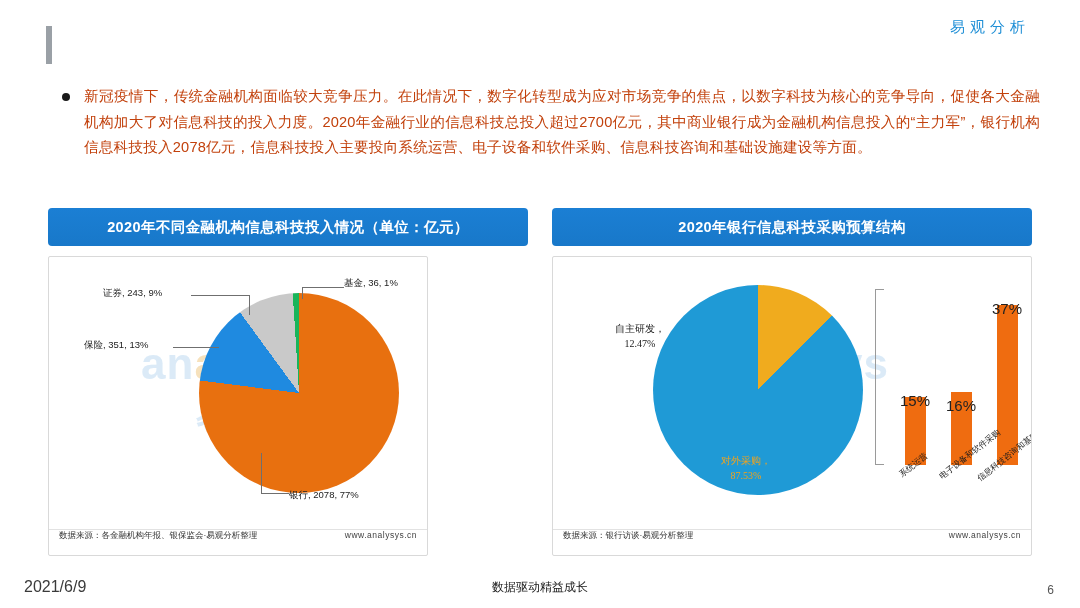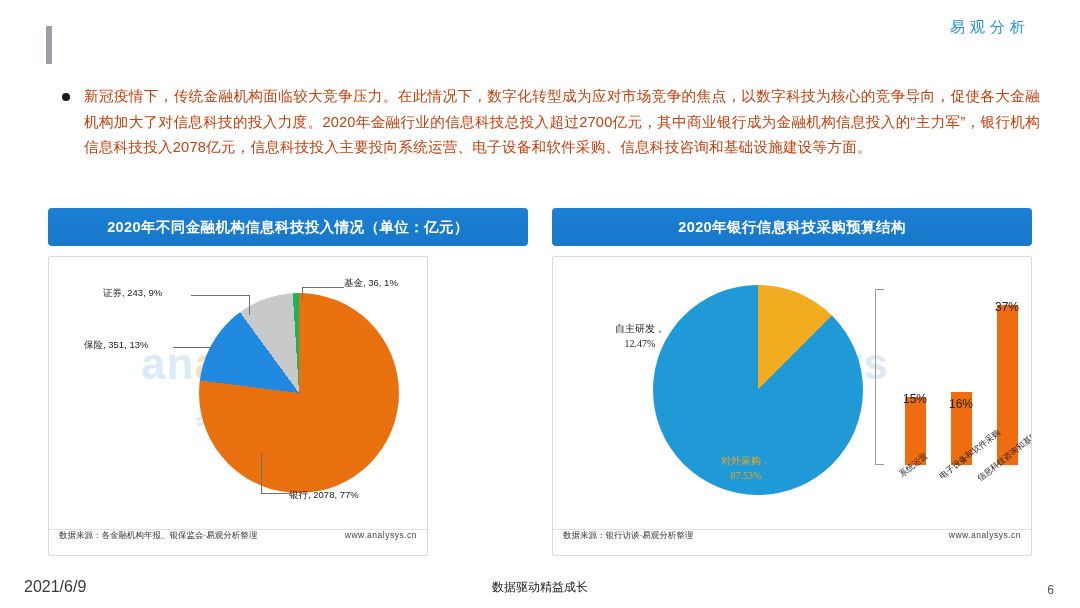--- a/index.html
+++ b/index.html
@@ -111,21 +111,21 @@
   }
   .donut-label { position: absolute; font-size: 10px; color: #1b1b1b; text-align: center; line-height: 15px; white-space: nowrap;}
 
   
   .bars { position: absolute; left: 322px; top: 30px; width: 150px; height: 215px; }
   .bar-axis {
     position: absolute; left: 0; top: 2px; width: 9px; height: 176px;
     border-top: 1px solid #9a9a9a; border-left: 1px solid #9a9a9a; border-bottom: 1px solid #9a9a9a;
   }
   .bar { position: absolute; bottom: 37px; width: 21px; background: #ef6c10; }
-  .bar-val { position: absolute; font-size: 12px; color: #222; text-align: center; width: 40px; }
+  .bar-val { position: absolute; font-size: 15px; color: #222; text-align: center; width: 40px; }
   .bar-cat {
     position: absolute; font-size: 8.3px; color: #1b1b1b; white-space: nowrap;
     transform-origin: left top; transform: rotate(-38deg);
   }
 
   
   .foot-date { position: absolute; left: 24px; bottom: 12px; font-size: 16px; color: #3a3a3a; }
   .foot-center { position: absolute; left: 0; right: 0; bottom: 12px; text-align: center; font-size: 12px; color: #1b1b1b; }
   .foot-page { position: absolute; right: 26px; bottom: 11px; font-size: 12px; color: #555; }
 </style>

